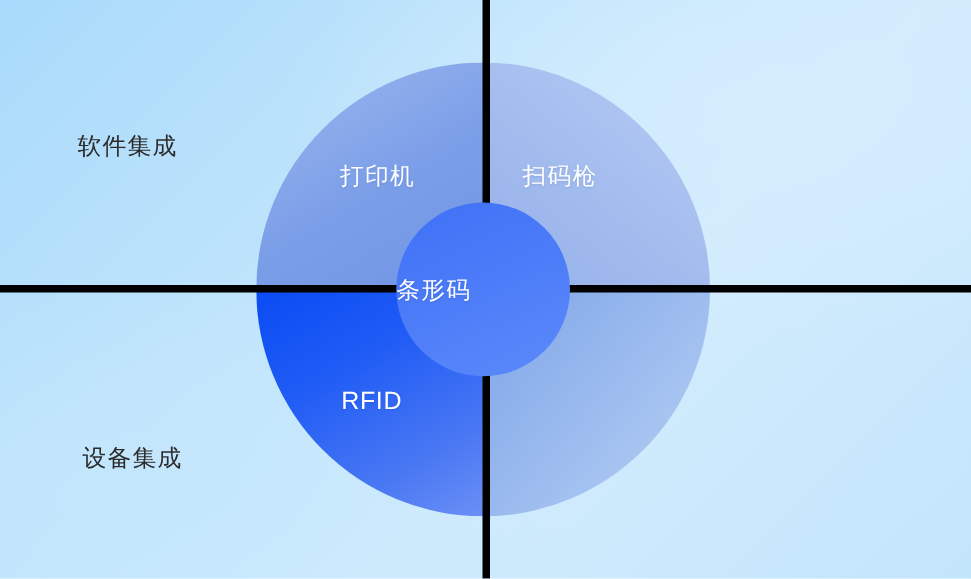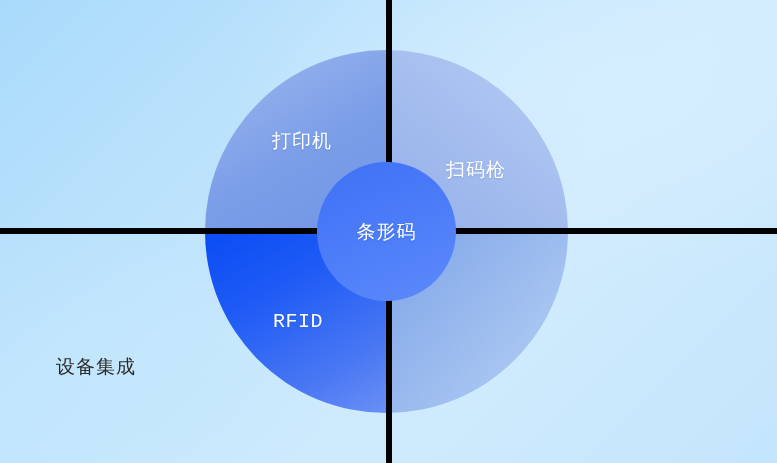--- a/index.html
+++ b/index.html
@@ -84,61 +84,59 @@
   }
 
   .quad-label {
     position: absolute;
     z-index: 5;
     color: #ffffff;
     font-size: 19px;
     letter-spacing: 1px;
     white-space: nowrap;
     text-shadow: 0 1px 2px rgba(40,70,150,0.18);
-    font-family: Liberation Mono, monospace;
   }
   .lbl-printer  { left: 272px; top: 128px; }
-  .lbl-scanner  { left: 446px; top: 128px; margin-top: 29px; }
+  .lbl-scanner  { left: 418px; top: 128px; }
   .lbl-rfid     { left: 273px; top: 310px; font-size: 20px; letter-spacing: 0.5px; }
   .lbl-rental   { left: 430px; top: 310px; }
 
   
   .inner-circle {
     position: absolute;
     left: 317px;
     top: 162px;
     width: 139px;
     height: 139px;
     border-radius: 50%;
     background: linear-gradient(155deg, #3f71f6 0%, #4b7bf8 45%, #5c8afb 100%);
     z-index: 7;
     display: flex;
     align-items: center;
-    justify-content: center;
   }
   .inner-label {
     color: #ffffff;
     font-size: 19px;
     letter-spacing: 1px;
     white-space: nowrap;
     text-shadow: 0 1px 2px rgba(30,60,150,0.2);
   }
 
   
   .corner-label {
     position: absolute;
     z-index: 5;
     color: #2b2b2b;
     font-size: 19px;
     letter-spacing: 1px;
     white-space: nowrap;
   }
   .corner-tl { left: 62px;  top: 104px; }
   .corner-tr { left: 596px; top: 104px; }
-  .corner-bl { left: 56px;  top: 354px; }
+  .corner-bl { left: 66px;  top: 354px; }
   .corner-br { left: 596px; top: 354px; }
 </style>
 </head>
 <body>
 
 <div id="canvas">
 
   <div class="bg-wash"></div>
 
   <div class="big-circle">
@@ -152,15 +150,16 @@
   <div class="axis-h"></div>
 
   <div class="quad-label lbl-printer">打印机</div>
   <div class="quad-label lbl-scanner">扫码枪</div>
   <div class="quad-label lbl-rfid">RFID</div>
 
   <div class="inner-circle">
     <span class="inner-label">条形码</span>
   </div>
 
+  <div class="corner-label corner-tl">软件集成</div>
   <div class="corner-label corner-bl">设备集成</div>
 
 </div>
 
 </body></html>

